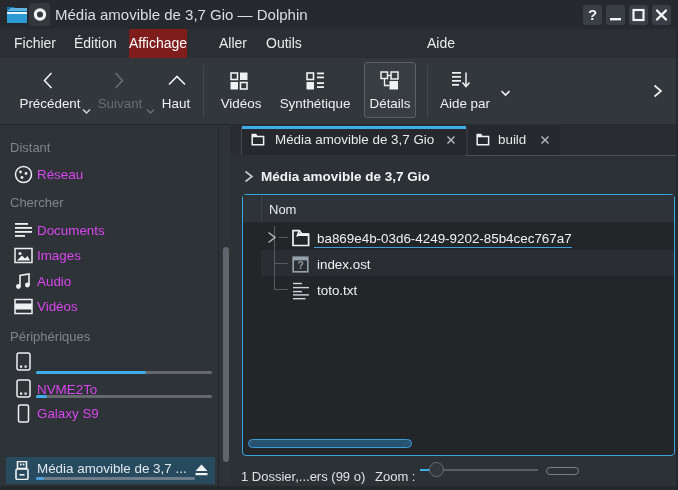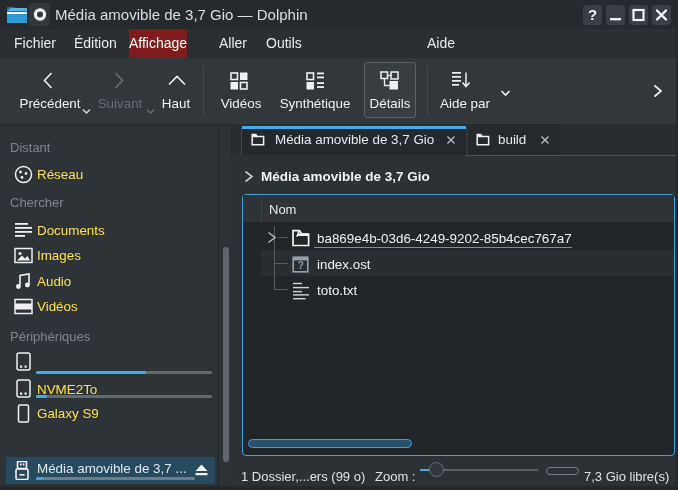--- a/index.html
+++ b/index.html
@@ -21,21 +21,21 @@
   
   #toolbar{left:0;top:58px;width:678px;height:66px;background:#32373c;border-bottom:1px solid #24282b;}
   .tlabel{color:#eff0f1;font-size:13.4px;top:96px;text-align:center;}
   .tsep{top:7px;width:1px;height:52px;background:#43484d;}
   
   #sidebar{left:0;top:125px;width:230px;height:361px;background:#2e3338;}
   #bottomedge{left:0;top:486px;width:678px;height:4px;background:#25282b;}
   #sidebar-sep{left:218px;top:125px;width:1px;height:365px;background:#22262a;}
   #side-thumb{left:223px;top:247px;width:6px;height:215px;background:#60666d;border-radius:3px;}
   .shead{left:10px;color:#7f858b;font-size:13px;}
-  .sitem{left:37px;color:#fde047;font-size:13.4px;}
+  .sitem{left:37px;color:#d946ef;font-size:13.4px;}
   .sbar{height:3px;border-radius:1.5px;background:#65696e;}
   .sbarfill{height:3px;border-radius:1.5px;background:#3daee9;}
   
   #tabstrip{left:230px;top:124px;width:448px;height:31px;background:#292d32;}
   #tab1{left:242px;top:126px;width:224px;height:29px;background:#25282c;border-top:3px solid #3daee9;box-sizing:border-box;}
   #tab2{left:468px;top:126px;width:92px;height:29px;background:#25282c;}
   .tabtxt{color:#e7e9ea;font-size:13.4px;}
   #crumb{left:230px;top:155px;width:448px;height:39px;background:#2c3136;}
   #view{left:242px;top:194px;width:433px;height:262px;background:#232629;
         border:1px solid #3ba5e0;border-radius:4px;box-sizing:border-box;}
@@ -303,15 +303,14 @@
 
   <div class="abs" id="statusbar"></div>
   <div class="abs" id="bottomedge"></div>
   <div class="abs" style="left:676px;top:0;width:2px;height:490px;background:#24272b"></div>
   <div class="abs stxt" style="left:241px">1 Dossier,...ers (99 o)</div>
   <div class="abs stxt" style="left:375px">Zoom :</div>
   <div class="abs" style="left:420px;top:469px;width:118px;height:2px;background:#595e63"></div>
   <div class="abs" style="left:420px;top:469px;width:12px;height:2px;background:#3daee9"></div>
   <div class="abs" style="left:429px;top:462px;width:15px;height:15px;border-radius:50%;background:#32373c;border:1.5px solid #6a6f75;box-sizing:border-box"></div>
   <div class="abs" style="left:546px;top:467px;width:33px;height:8px;border:1.3px solid #7a7f85;border-radius:4px;box-sizing:border-box"></div>
-  <div class="abs stxt" style="left:584px">7,3 Gio libre(s)</div>
 
 </div>
 
 </body></html>

